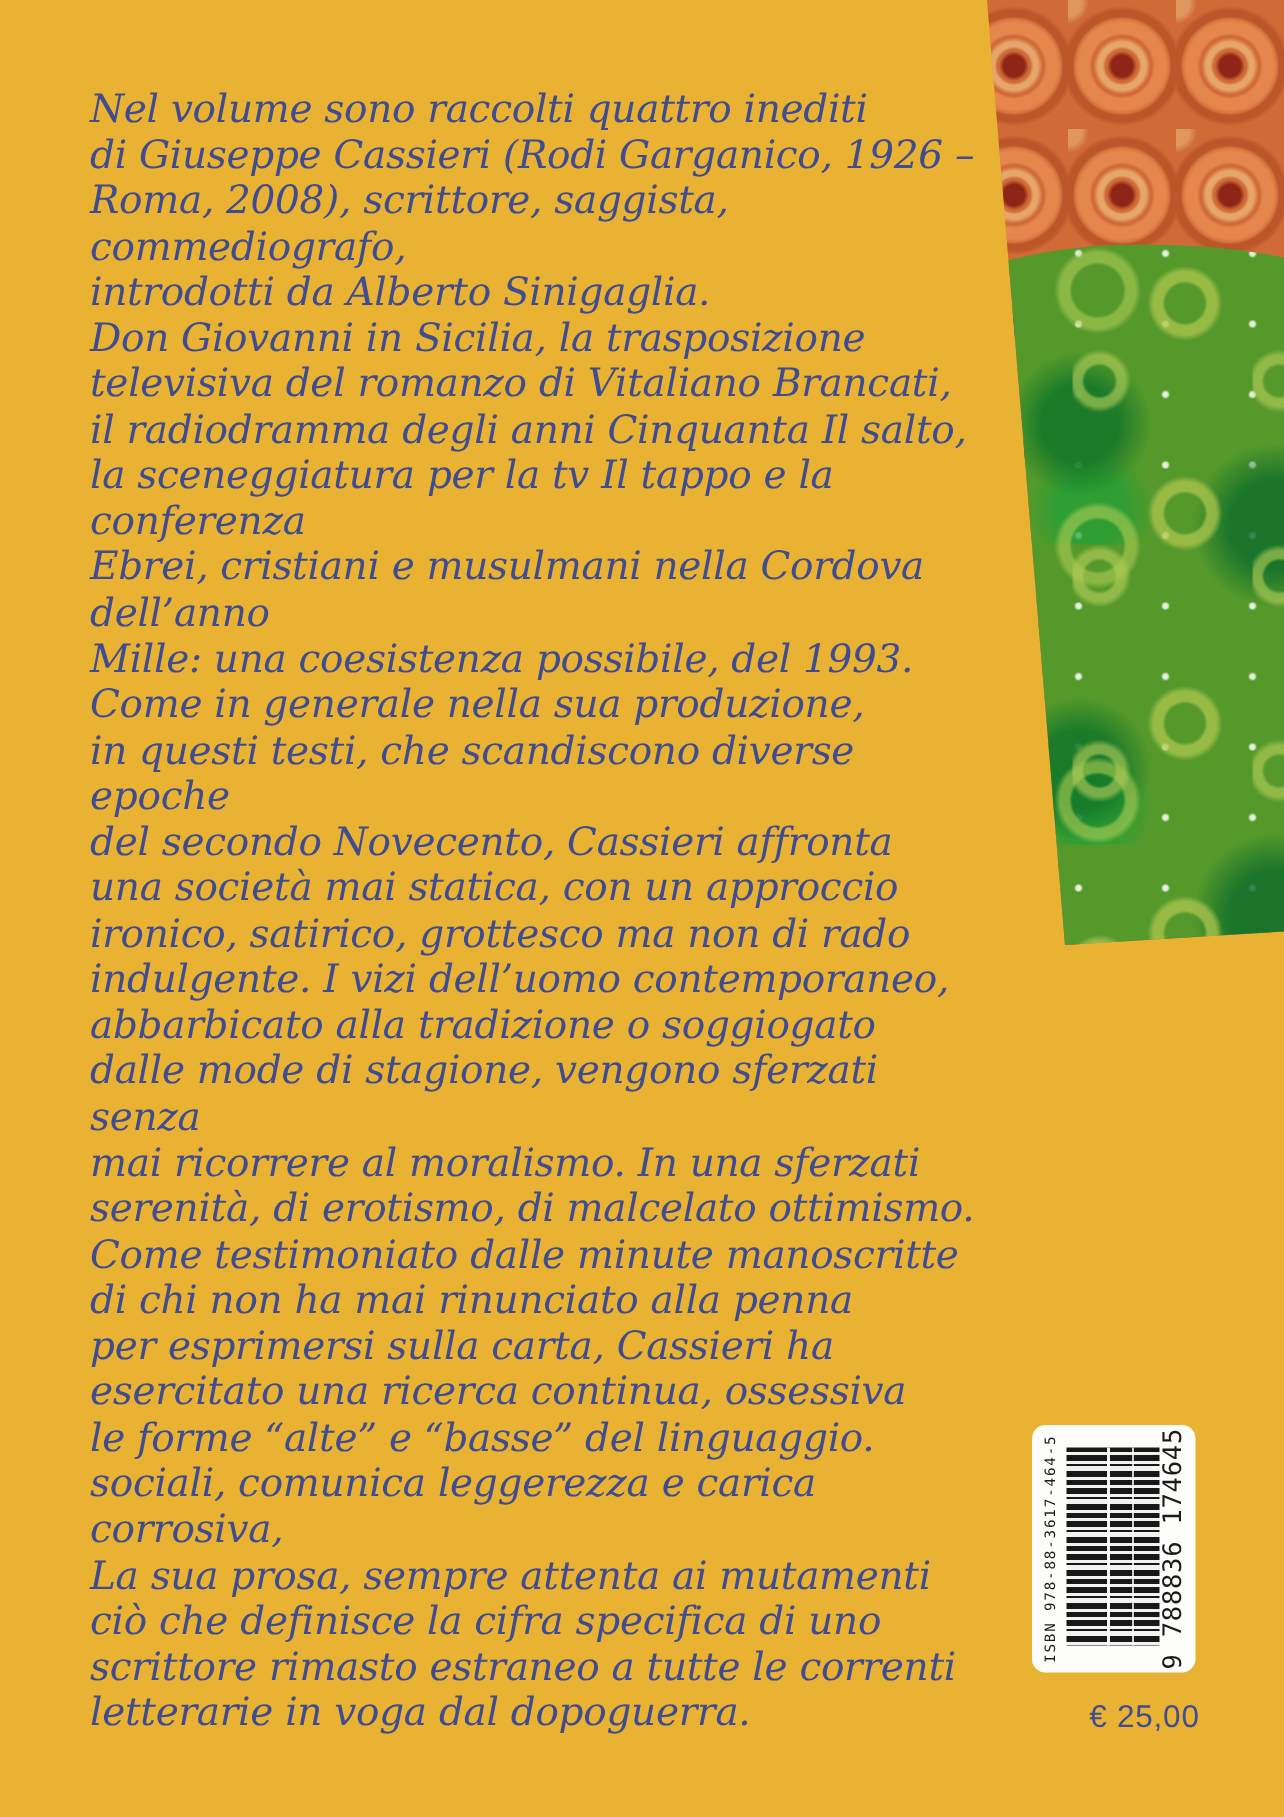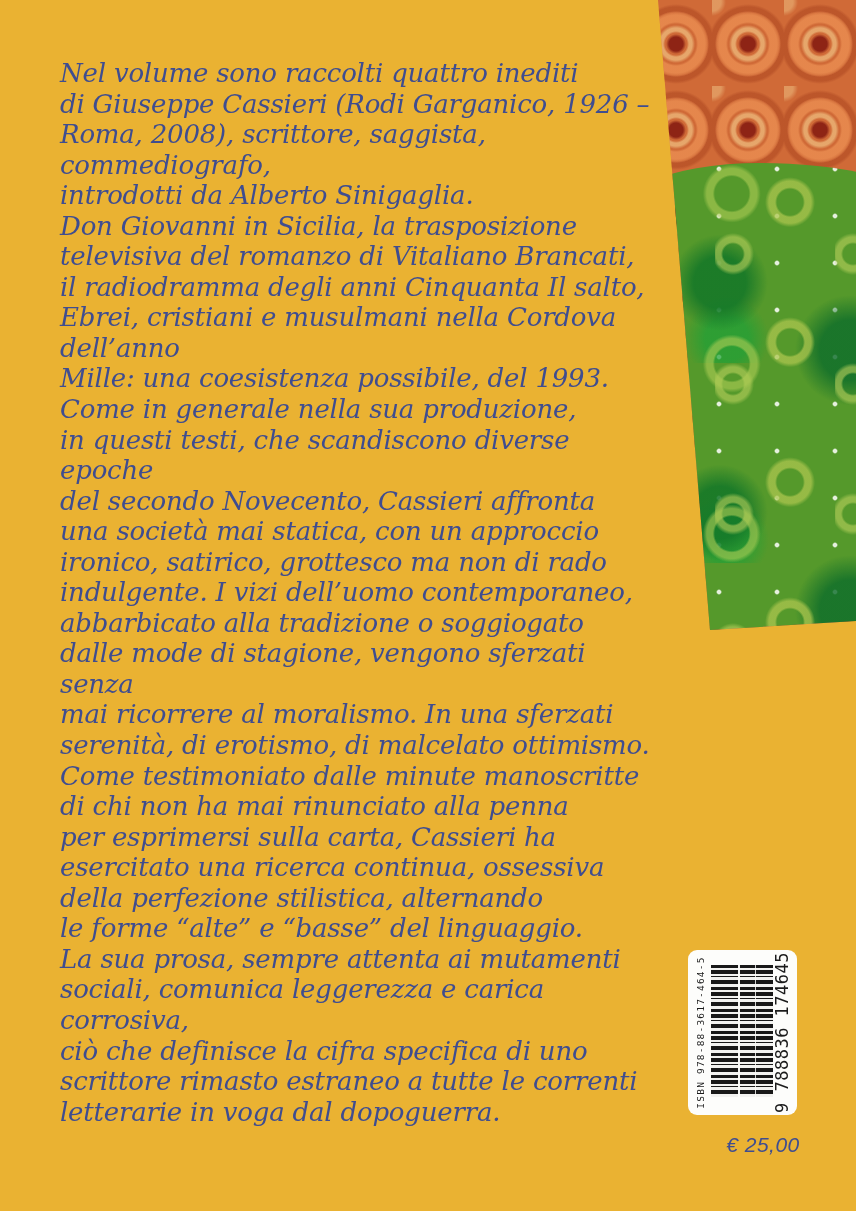--- a/index.html
+++ b/index.html
@@ -108,54 +108,53 @@
   
   .price{
     position:absolute;
     left:688px;top:1133px;
     width:150px;
     text-align:center;
     color:var(--ink);
     font-family:"Liberation Sans", sans-serif;
     font-size:21px;
     letter-spacing:0.5px;
-    font-style:italic;
   }
 </style>
 </head>
 <body>
 
 <div class="blurb">
     <div class="line">Nel volume sono raccolti quattro inediti</div>
     <div class="line">di Giuseppe Cassieri (Rodi Garganico, 1926 –</div>
     <div class="line">Roma, 2008), scrittore, saggista, commediografo,</div>
     <div class="line">introdotti da Alberto Sinigaglia.</div>
     <div class="line">Don Giovanni in Sicilia, la trasposizione</div>
     <div class="line">televisiva del romanzo di Vitaliano Brancati,</div>
     <div class="line">il radiodramma degli anni Cinquanta Il salto,</div>
+    <div class="line">la sceneggiatura per la tv Il tappo e la conferenza</div>
     <div class="line">Ebrei, cristiani e musulmani nella Cordova dell’anno</div>
     <div class="line">Mille: una coesistenza possibile, del 1993.</div>
     <div class="line">Come in generale nella sua produzione,</div>
     <div class="line">in questi testi, che scandiscono diverse epoche</div>
     <div class="line">del secondo Novecento, Cassieri affronta</div>
     <div class="line">una società mai statica, con un approccio</div>
     <div class="line">ironico, satirico, grottesco ma non di rado</div>
     <div class="line">indulgente. I vizi dell’uomo contemporaneo,</div>
     <div class="line">abbarbicato alla tradizione o soggiogato</div>
     <div class="line">dalle mode di stagione, vengono sferzati senza</div>
     <div class="line">mai ricorrere al moralismo. In una sferzati</div>
     <div class="line">serenità, di erotismo, di malcelato ottimismo.</div>
     <div class="line">Come testimoniato dalle minute manoscritte</div>
     <div class="line">di chi non ha mai rinunciato alla penna</div>
     <div class="line">per esprimersi sulla carta, Cassieri ha</div>
     <div class="line">esercitato una ricerca continua, ossessiva</div>
-    <div class="line">della perfezione stilistica, alternando</div>
     <div class="line">le forme “alte” e “basse” del linguaggio.</div>
+    <div class="line">sociali, comunica leggerezza e carica corrosiva,</div>
     <div class="line">La sua prosa, sempre attenta ai mutamenti</div>
-    <div class="line">sociali, comunica leggerezza e carica corrosiva,</div>
     <div class="line">ciò che definisce la cifra specifica di uno</div>
     <div class="line">scrittore rimasto estraneo a tutte le correnti</div>
     <div class="line">letterarie in voga dal dopoguerra.</div>
   </div>
 
 <div class="artwork">
   <div class="artwork-green"></div>
 </div>
 
 <div class="barcode-box">

